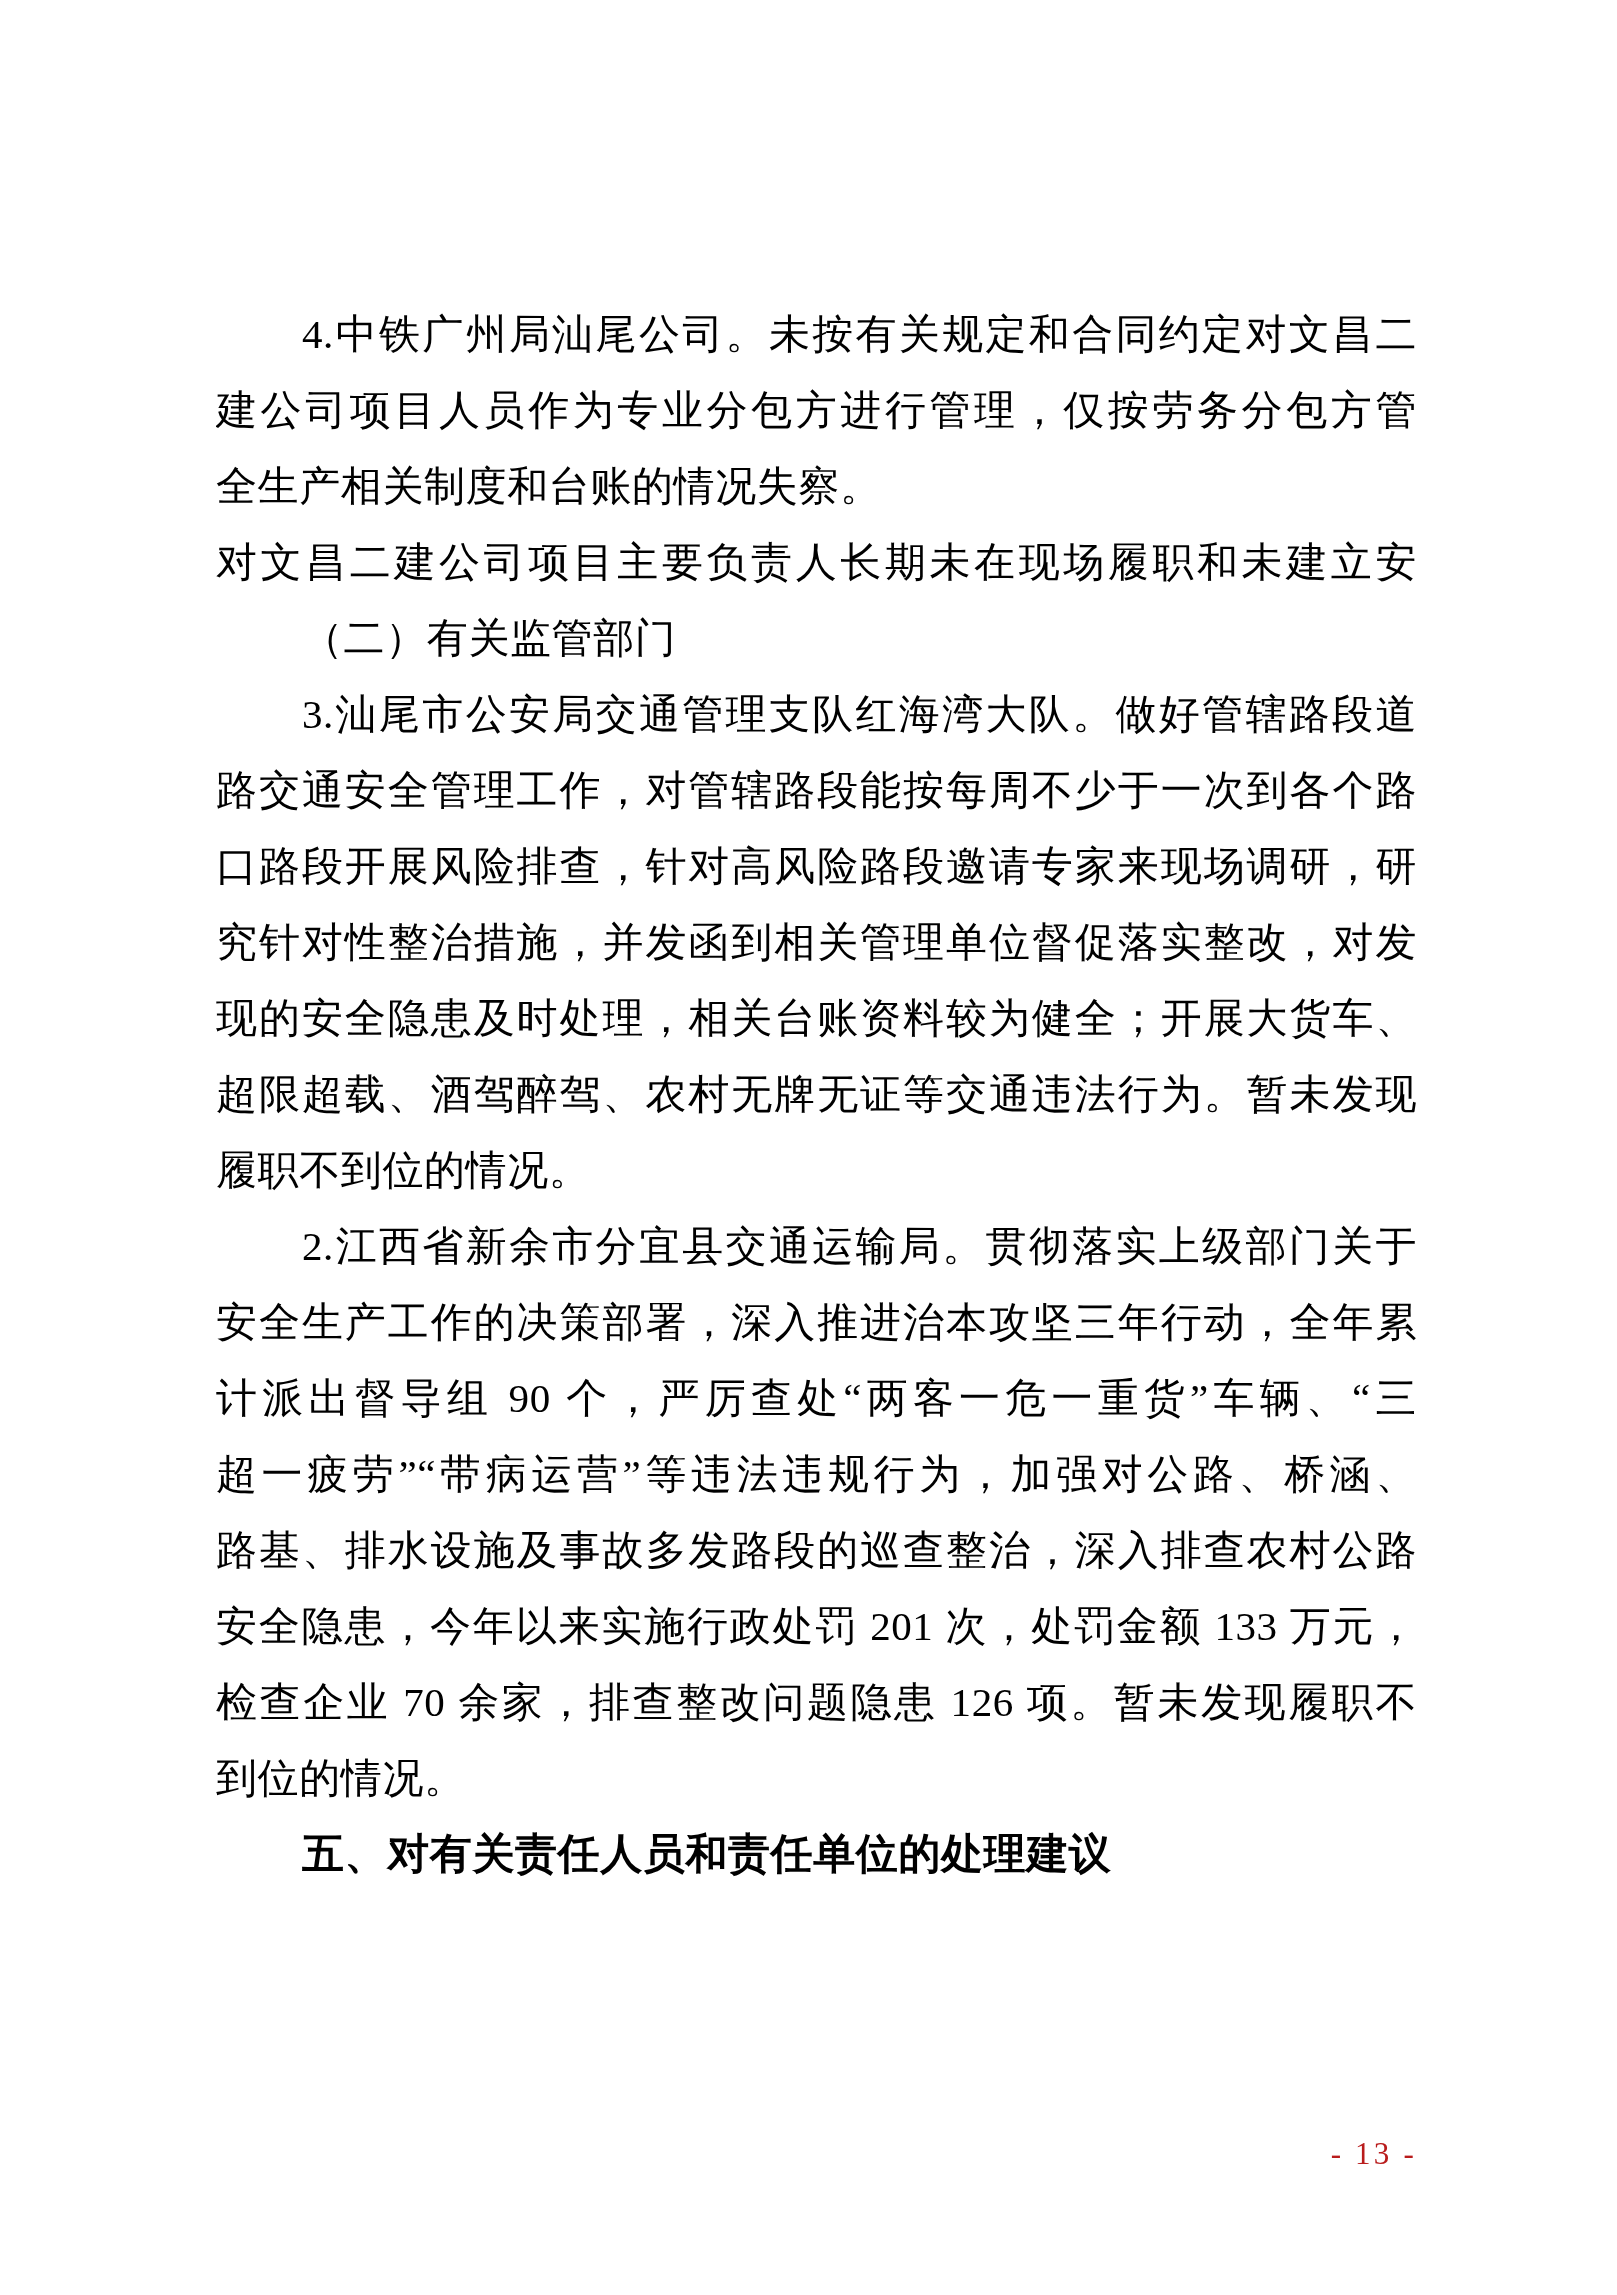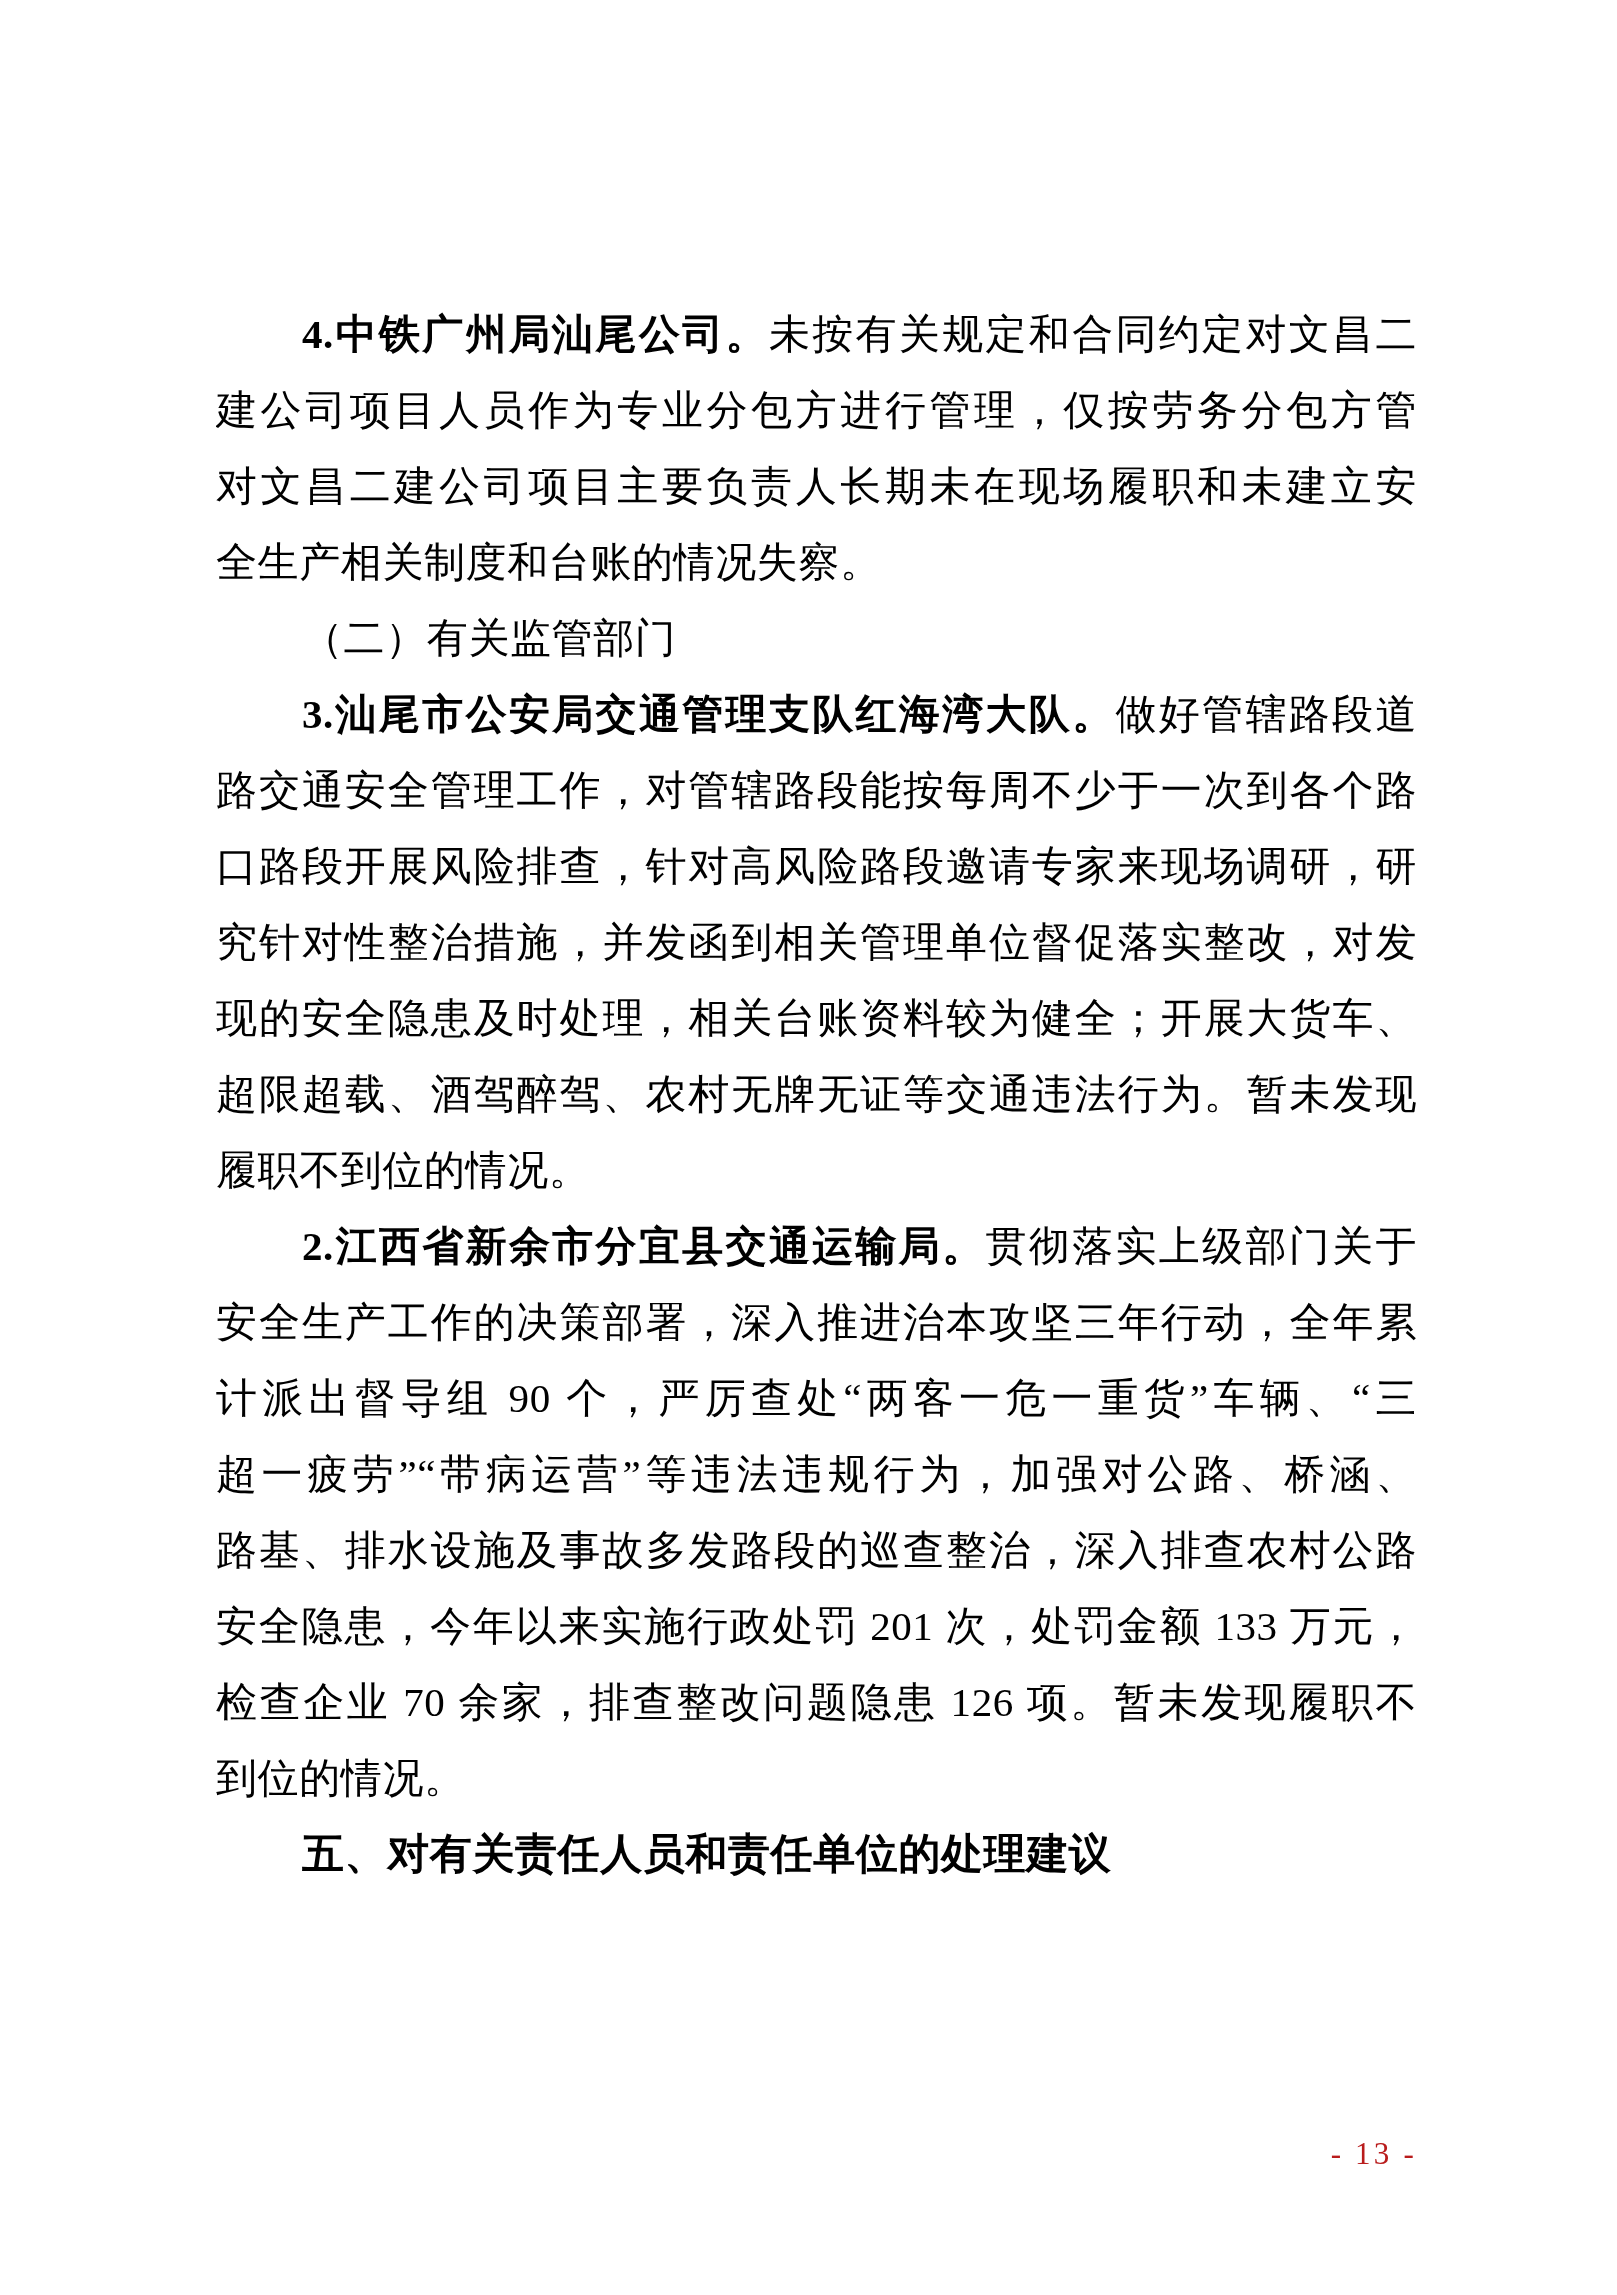--- a/index.html
+++ b/index.html
@@ -32,21 +32,21 @@
   }
   .line.fill {
     text-align: justify;
     text-align-last: justify;
     text-justify: inter-character;
   }
   .line.indent {
     text-indent: 86px;
   }
   .lead {
-    font-weight: bold;
+    font-weight: normal;
     margin-top: 32px;
   }
   
   .line.hei {
     font-family: "Liberation Sans", sans-serif;
     font-weight: bold;
     font-size: 42px;
   }
   
   .line.kai {
@@ -62,22 +62,22 @@
     color: #b91c1c;
   }
 </style>
 </head>
 <body>
 
 <div class="page">
   <div class="text-block" id="text-block">
       <div class="line fill indent"><span class="lead">4.中铁广州局汕尾公司。</span><span class="line-text">未按有关规定和合同约定对文昌二</span></div>
       <div class="line fill"><span class="line-text">建公司项目人员作为专业分包方进行管理，仅按劳务分包方管理，</span></div>
+      <div class="line"><span class="line-text">全生产相关制度和台账的情况失察。</span></div>
       <div class="line fill"><span class="line-text">对文昌二建公司项目主要负责人长期未在现场履职和未建立安</span></div>
-      <div class="line"><span class="line-text">全生产相关制度和台账的情况失察。</span></div>
       <div class="line indent kai"><span class="line-text">（二）有关监管部门</span></div>
       <div class="line fill indent"><span class="lead">3.汕尾市公安局交通管理支队红海湾大队。</span><span class="line-text">做好管辖路段道</span></div>
       <div class="line fill"><span class="line-text">路交通安全管理工作，对管辖路段能按每周不少于一次到各个路</span></div>
       <div class="line fill"><span class="line-text">口路段开展风险排查，针对高风险路段邀请专家来现场调研，研</span></div>
       <div class="line fill"><span class="line-text">究针对性整治措施，并发函到相关管理单位督促落实整改，对发</span></div>
       <div class="line fill"><span class="line-text">现的安全隐患及时处理，相关台账资料较为健全；开展大货车、</span></div>
       <div class="line fill"><span class="line-text">超限超载、酒驾醉驾、农村无牌无证等交通违法行为。暂未发现</span></div>
       <div class="line"><span class="line-text">履职不到位的情况。</span></div>
       <div class="line fill indent"><span class="lead">2.江西省新余市分宜县交通运输局。</span><span class="line-text">贯彻落实上级部门关于</span></div>
       <div class="line fill"><span class="line-text">安全生产工作的决策部署，深入推进治本攻坚三年行动，全年累</span></div>

